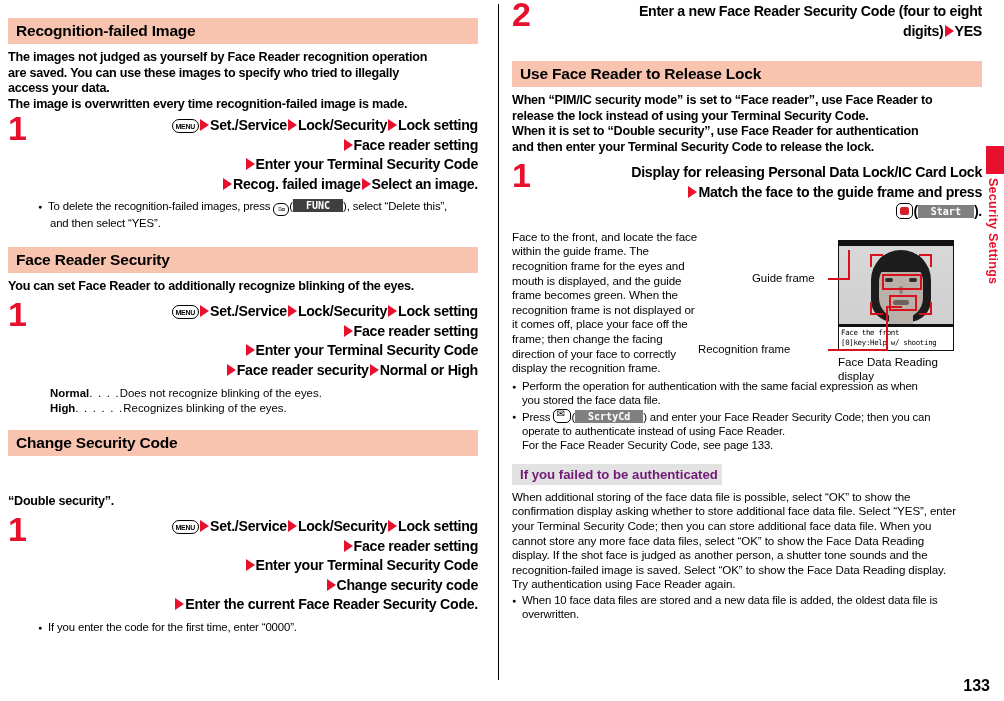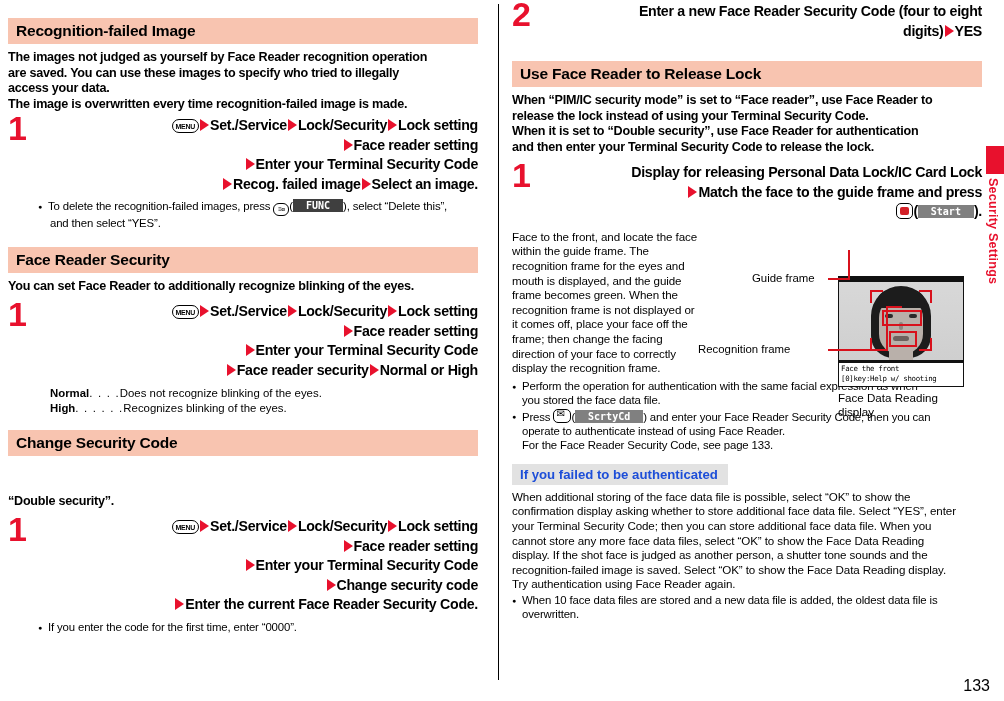--- a/index.html
+++ b/index.html
@@ -202,42 +202,41 @@
   .body-text {
     font-size: 11.6px;
     line-height: 14.6px;
     letter-spacing: -0.1px;
   }
 
   
   .sub-head {
     display: inline-block;
     background: #e2e2e2;
-    color: #1d4ed8;
+    color: #701a75;
     font-size: 13.2px;
     font-weight: bold;
     line-height: 19px;
-    padding: 1px 10px 1px 8px;
+    padding: 1px 4px 1px 8px;
     margin: 10px 0 5px 0;
   }
 
   
   .figure {
     position: absolute;
     left: 838px;
     top: 240px;
     width: 126px;
   }
   .phone-screen {
-    width: 126px;
+    width: 116px;
     border: 1px solid #111;
     background: #d9d9d9;
     position: relative;
     box-sizing: border-box;
-    margin-top: 36px;
   }
   .screen-top-bar {
     height: 5px;
     background: #111;
   }
   .screen-photo {
     position: relative;
     height: 78px;
     background: linear-gradient(#d8d8d8, #cfcfcf);
     overflow: hidden;
@@ -366,21 +365,21 @@
     margin-top: 4px;
     white-space: nowrap;
   }
 
   
   .page-num {
     position: absolute;
     right: 14px;
     bottom: 6px;
     font-size: 16px;
-    font-weight: normal;
+    font-weight: bold;
   }
 </style>
 </head>
 <body>
 
 <div class="page">
 
   <div class="divider"></div>
 
   <div class="col col-left">

